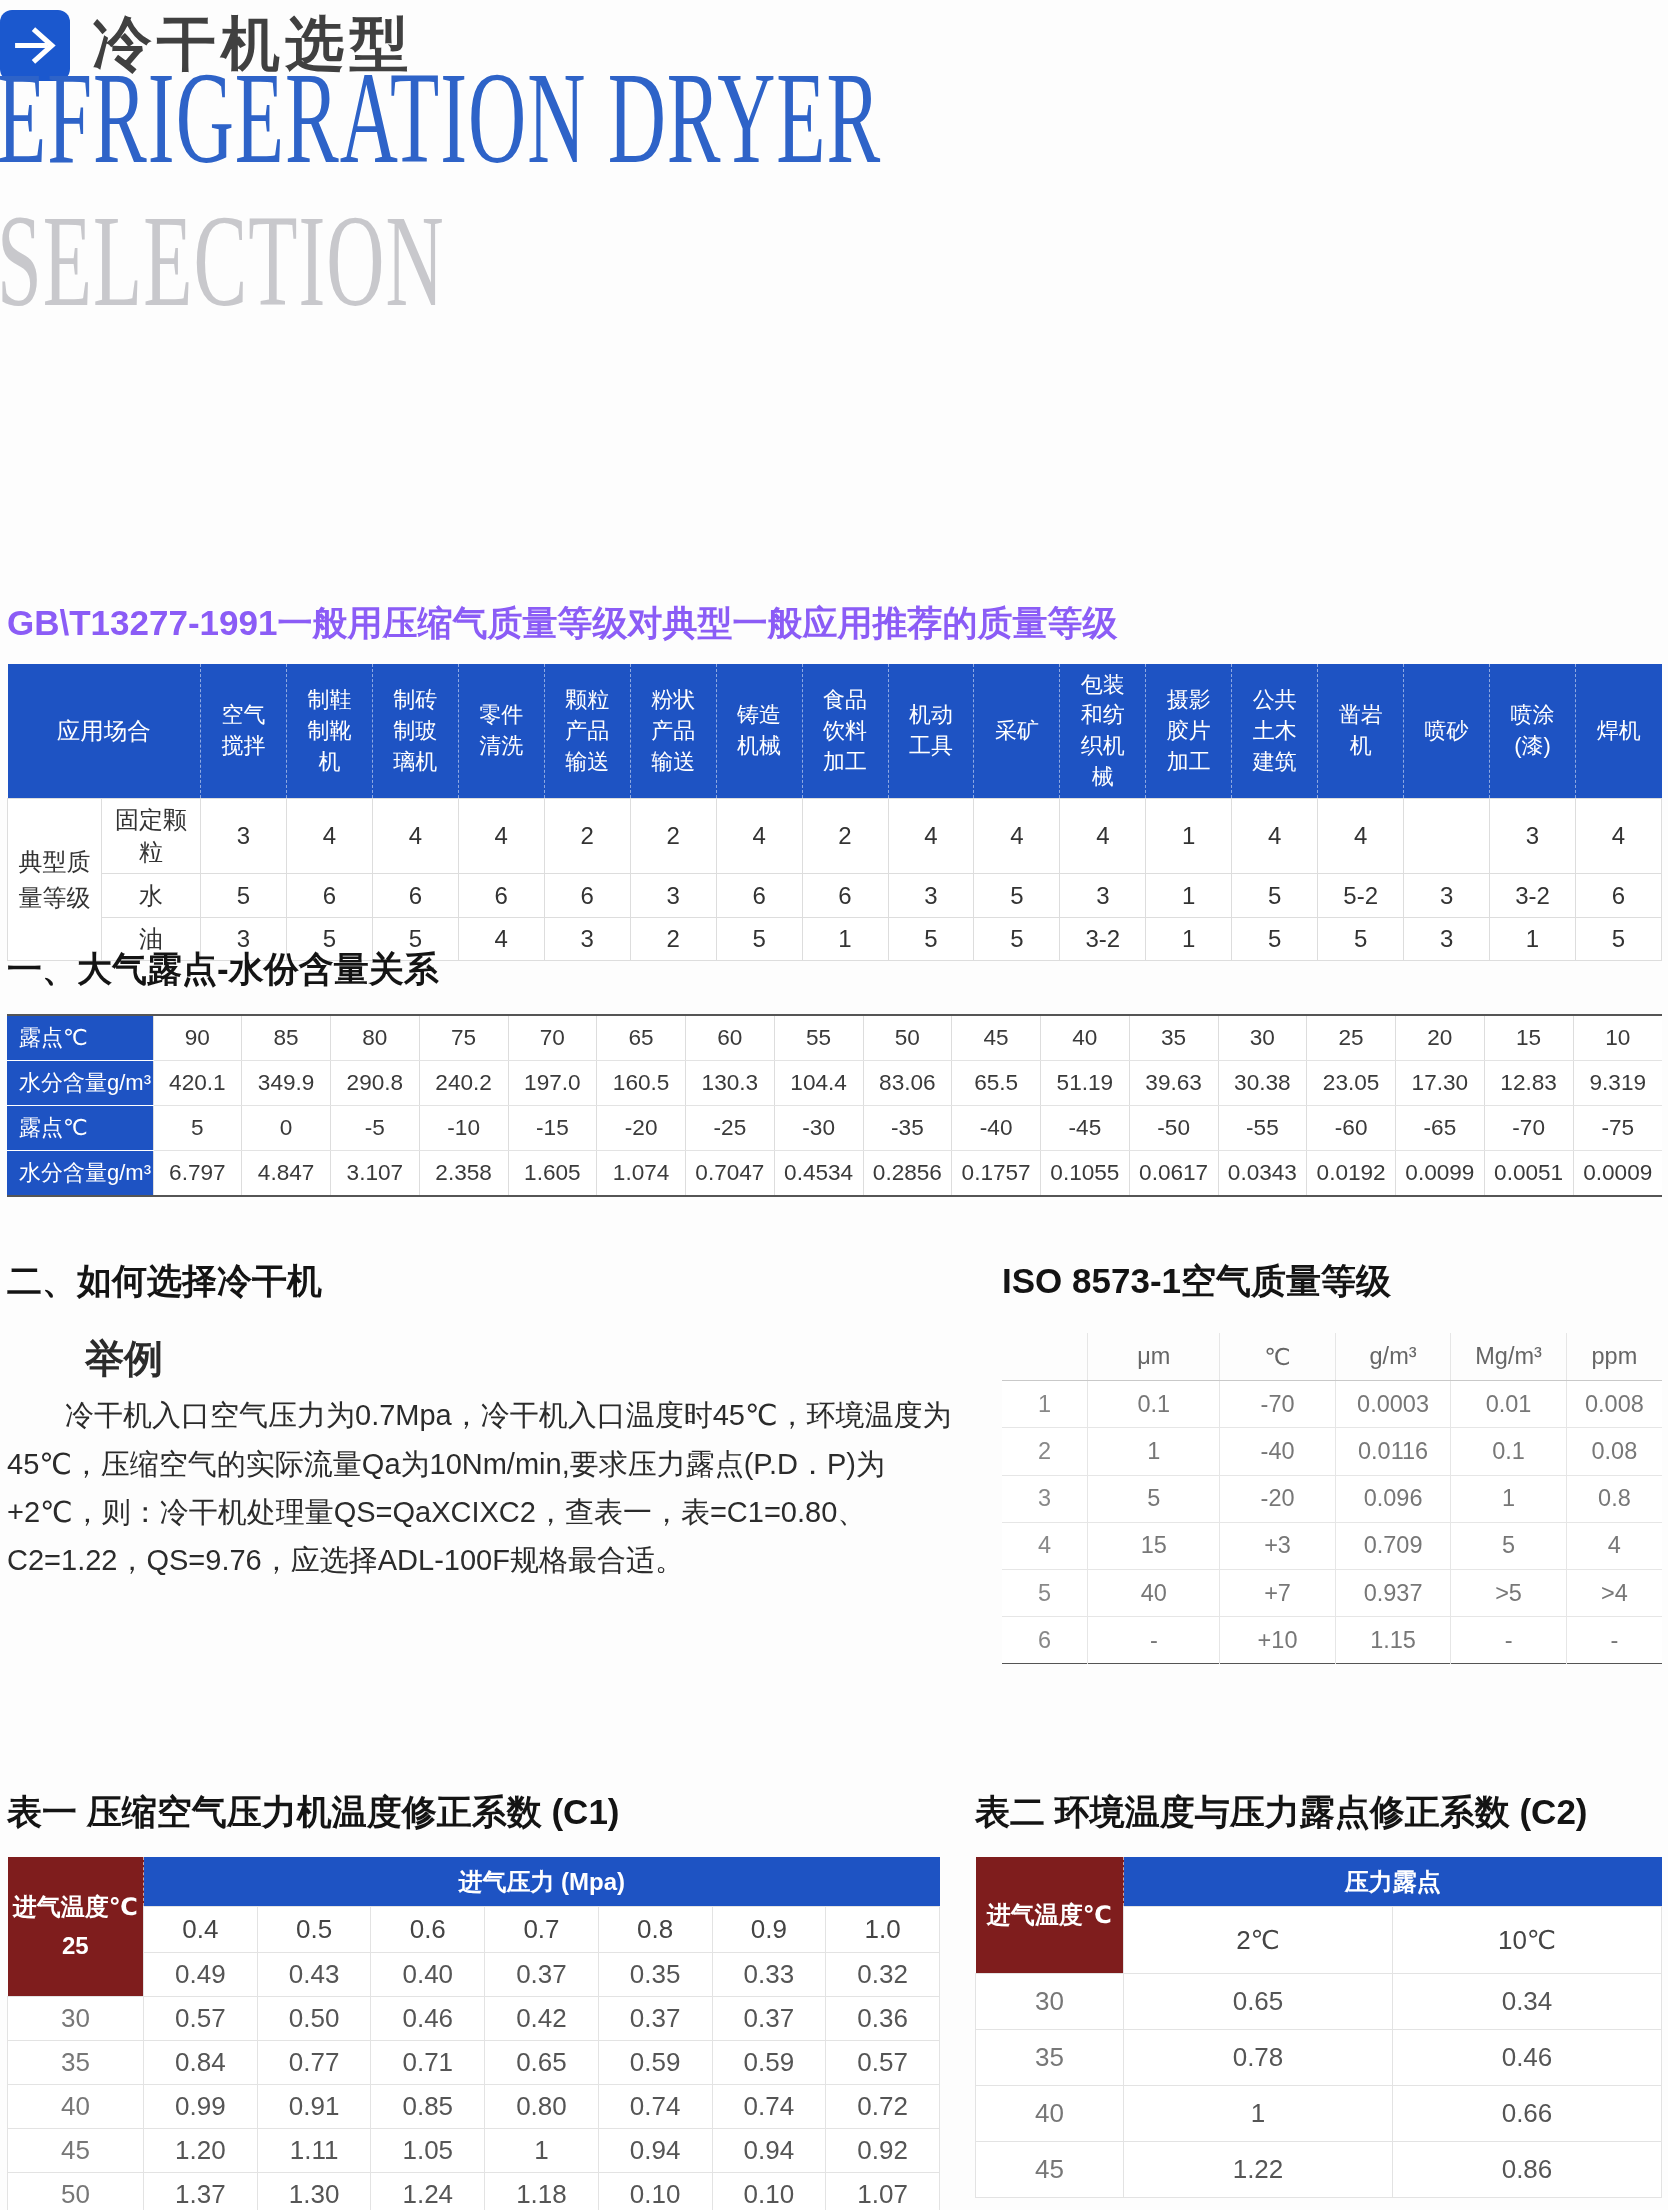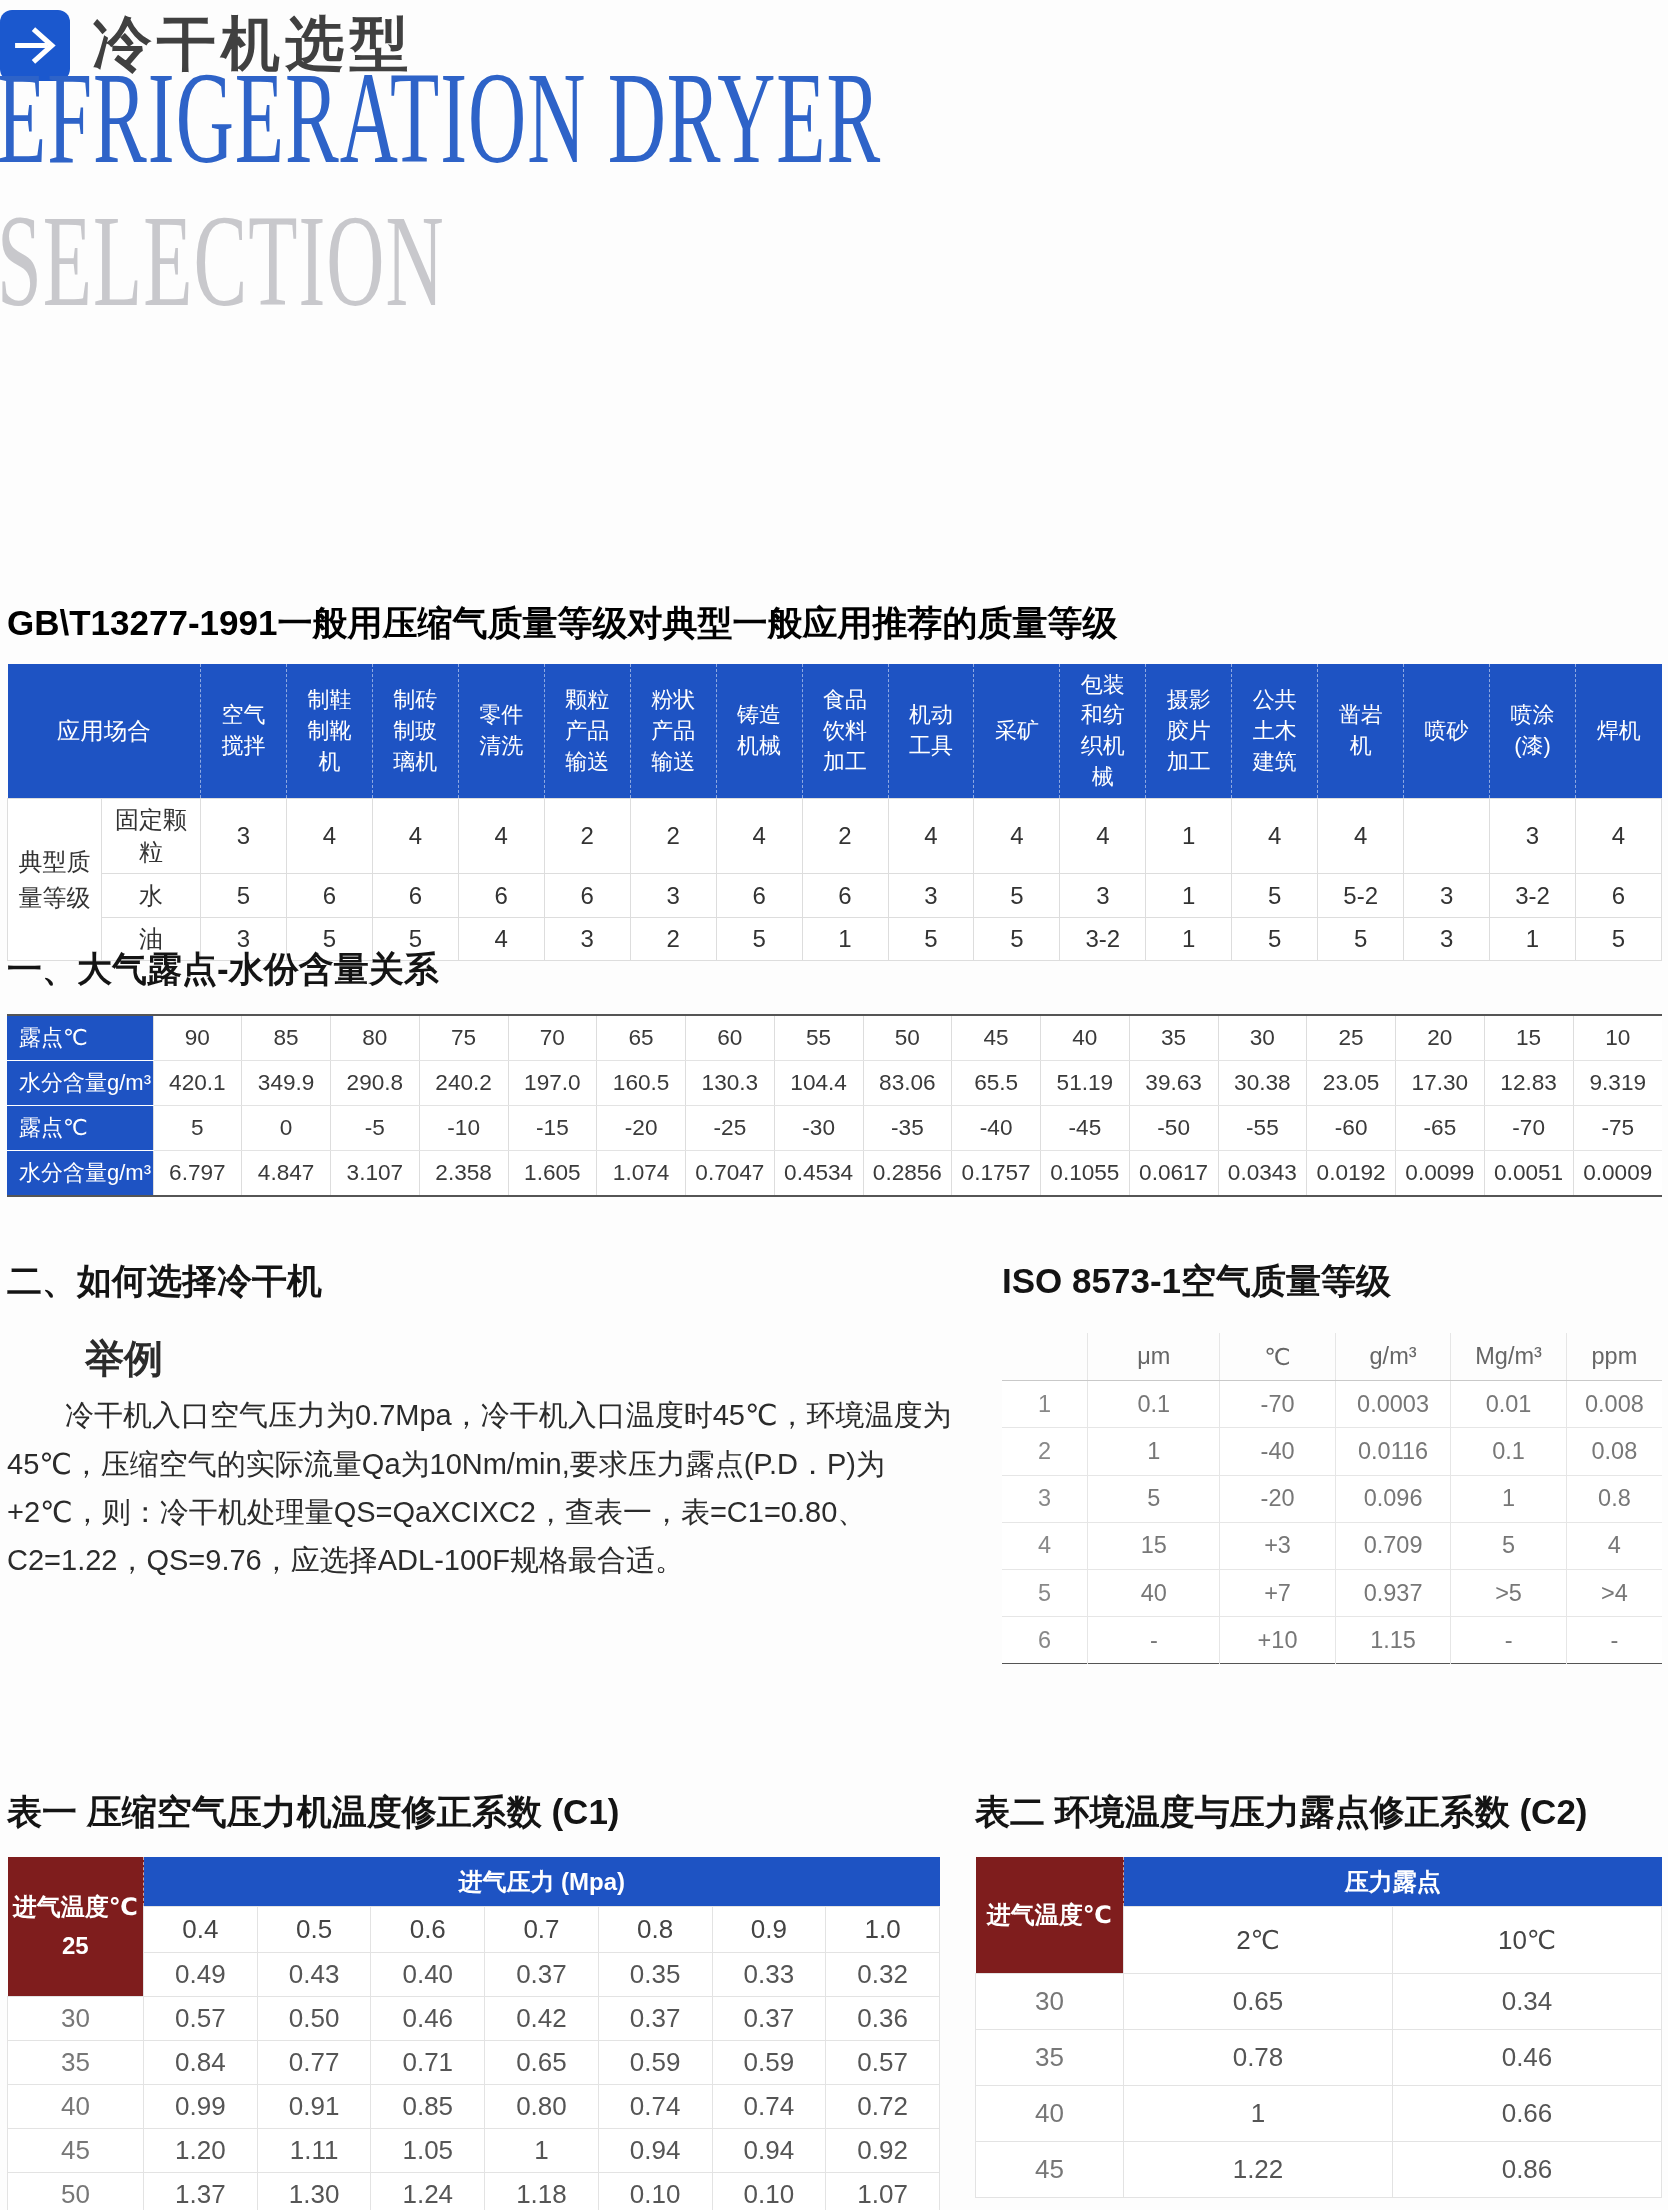--- a/index.html
+++ b/index.html
@@ -20,21 +20,21 @@
   .en-line { font-family:"Liberation Serif","DejaVu Serif",serif; font-size:132px; line-height:1.08;
     white-space:nowrap; transform:scaleX(0.61); transform-origin:0 0; letter-spacing:1.7px; }
   .en-line1 { color:#2e63c8; }
   .en-line2 { color:#c8c8cc; }
 
   .intro { position:absolute; top:415px; left:8.7px; width:1651px;
     font-size:29px; line-height:1.63; color:#2b2b2b; text-indent:2em; letter-spacing:0.4px; }
 
   
   .gb-section { position:absolute; top:600px; left:7px; width:1655px; }
-  .gb-title { font-size:35px; font-weight:700; color:#000000; margin:0 0 17.4px 0; white-space:nowrap; }
+  .gb-title { font-size:35px; font-weight:700; color:#8b5cf6; margin:0 0 17.4px 0; white-space:nowrap; }
   table { border-collapse:collapse; }
   .gb-table { width:100%; table-layout:fixed; border-bottom:1.7px solid #8a8a8a; }
   .gb-h { background:#1e53c3; color:#fff; font-size:22px; font-weight:400; text-align:center;
     vertical-align:middle; padding:5.2px 14px; line-height:1.4; word-break:break-all; }
   .gb-h:not(:last-child) { border-right:0.9px dashed rgba(255,255,255,0.5); }
   .gb-corner { font-size:23.5px; padding:5.2px 8.7px; word-break:keep-all; }
   .gb-table td { font-size:24px; color:#333; text-align:center; vertical-align:middle;
     padding:5.2px 3.5px; border:0.9px solid #ddd; background:#fff; }
   .gb-group { font-size:23.5px; color:#3a3a3a; word-break:break-all; padding:5.2px 10.4px !important; line-height:1.5; }
   .gb-param { font-size:23.5px; color:#3a3a3a; }

